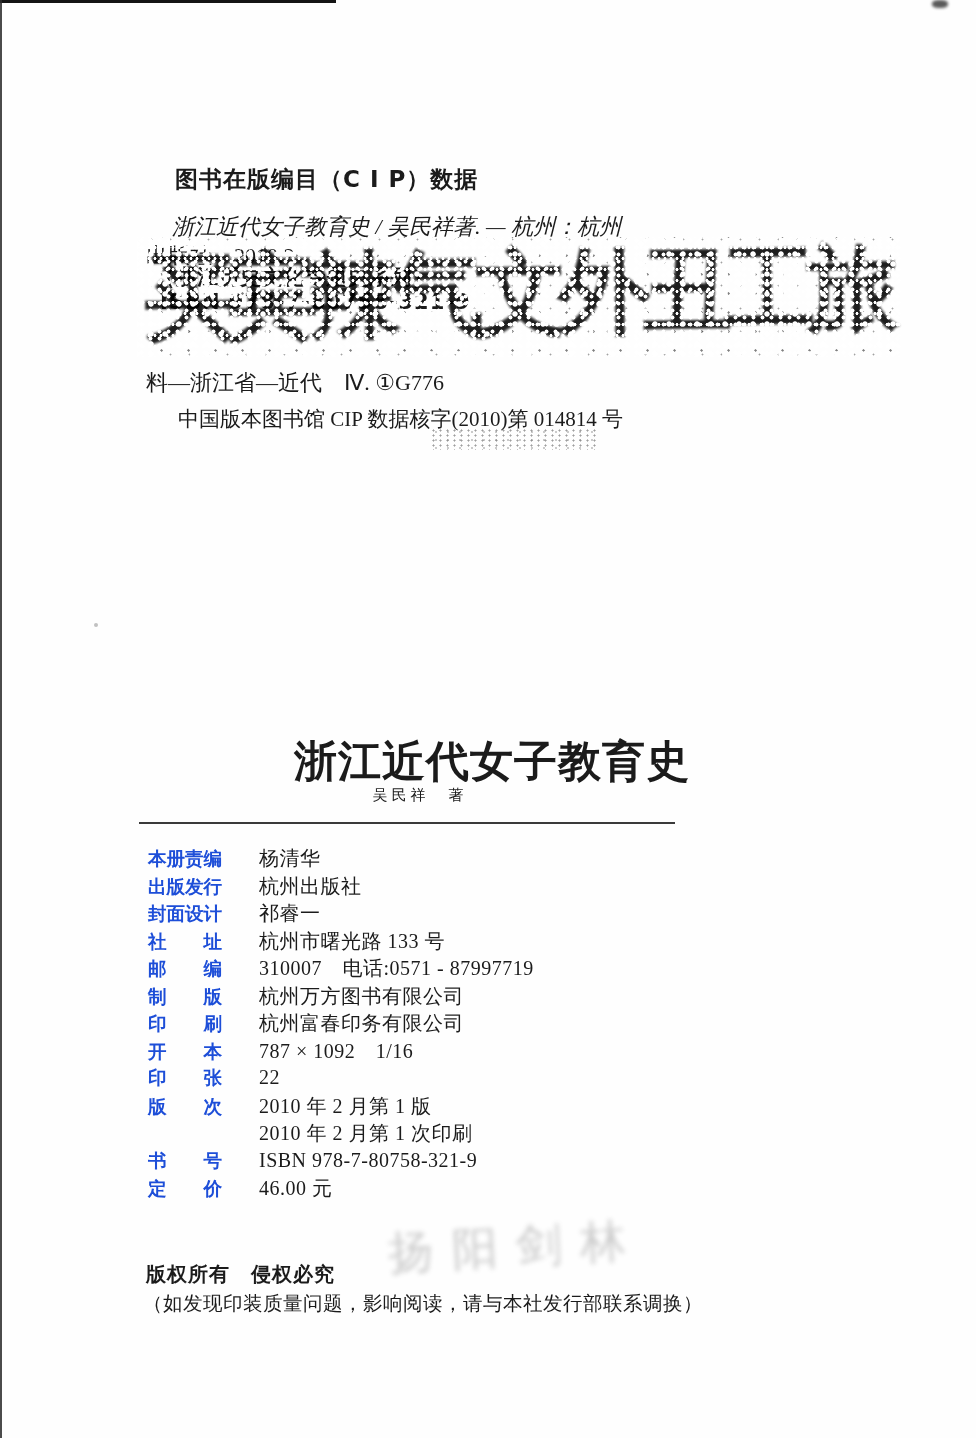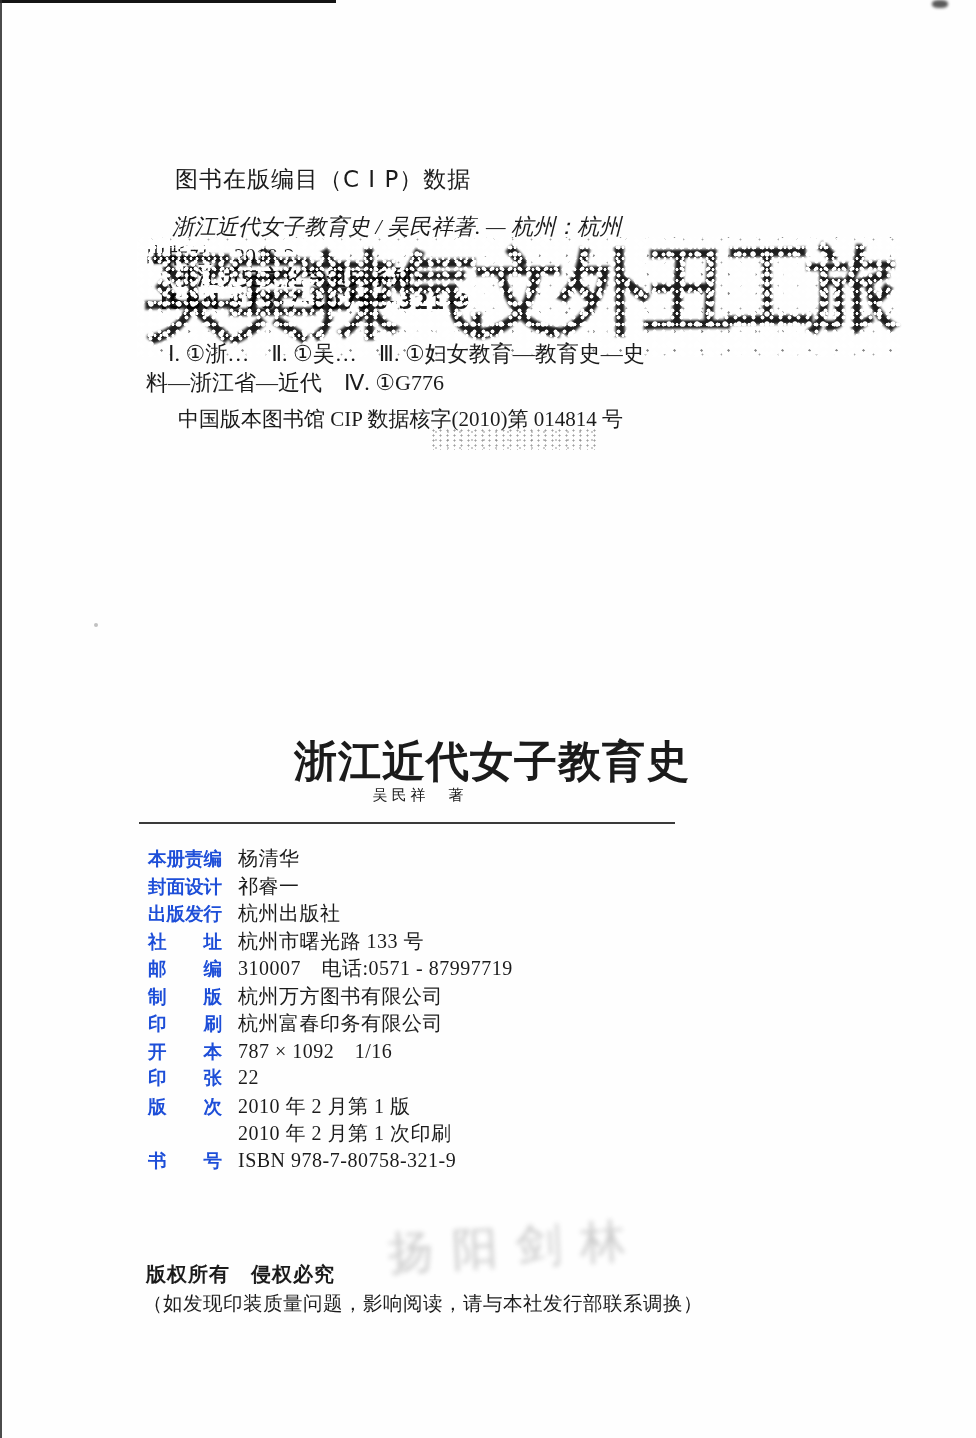--- a/index.html
+++ b/index.html
@@ -15,21 +15,21 @@
   .abs{position:absolute;white-space:nowrap;}
   .sans{font-family:"DejaVu Sans", sans-serif;}
 
   
   .edge-top{left:0;top:0;width:336px;height:3px;background:#141414;}
   .edge-left{left:0;top:0;width:2px;height:1438px;background:#2c2c2c;opacity:.85;}
   .speck-tr{left:932px;top:0;width:16px;height:8px;background:#5a5a5a;filter:blur(1.5px);border-radius:40%;}
   .speck-mid{left:94px;top:623px;width:4px;height:4px;background:#777;border-radius:50%;opacity:.45;}
 
   
-  .cip-heading{left:175px;top:164px;font-size:23px;font-weight:400;letter-spacing:1px;}
+  .cip-heading{left:175px;top:164px;font-size:23px;font-weight:700;letter-spacing:1px;}
   .cit-1{left:172px;top:212px;font-size:22px;font-style:italic;}
   .cit-2{left:146px;top:241px;font-size:22px;}
   .series{left:154px;top:263px;font-size:21px;font-weight:700;letter-spacing:.5px;}
   .isbn-line{left:160px;top:290px;font-size:21px;font-weight:700;letter-spacing:1px;}
   .class-1{left:168px;top:339px;font-size:22px;}
   .class-2{left:146px;top:368px;font-size:22px;}
   .record{left:178px;top:405px;font-size:21px;}
 
   
   .stamp-box{left:143px;top:243px;width:752px;height:108px;}
@@ -74,21 +74,21 @@
   .rule{left:139px;top:822px;width:536px;height:2px;background:#3a3a3a;}
 
   
   .colophon{position:absolute;left:148px;top:845px;}
   .c-row{display:flex;align-items:baseline;height:27.5px;}
   .c-label{
     display:inline-block;width:84px;
     font-family:"DejaVu Sans", sans-serif;font-weight:700;
     font-size:18.5px;color:#1d4ed8;
   }
-  .c-value{margin-left:6px;font-size:20px;letter-spacing:.5px;}
+  .c-value{margin-left:27px;font-size:20px;letter-spacing:.5px;}
 
   
   .faded-stamp{
     left:388px;top:1210px;width:490px;height:72px;
     font-size:46px;letter-spacing:18px;color:#3c3c3c;
     transform:rotate(-3deg);
     filter:blur(2.4px);opacity:.26;
     font-family:"DejaVu Sans", sans-serif;
   }
 
@@ -110,41 +110,40 @@
   <div class="abs cit-1">浙江近代女子教育史 / 吴民祥著. — 杭州：杭州</div>
   <div class="abs cit-2">出版社，2010.2</div>
   <div class="abs series">（浙江历史文化专题史系列）</div>
   <div class="abs sans isbn-line">ISBN 978-7-80758-321-9</div>
 
   <div class="abs stamp-box">
     <div class="stamp-glyphs">买宾辣气文外丑工旅</div>
     <div class="stamp-erode"></div>
   </div>
 
-  <div class="abs class-1">Ⅰ. ①浙…　Ⅱ. ①吴…　Ⅲ. ①妇女教育—教育史—史</div>
   <div class="abs class-2">料—浙江省—近代　Ⅳ. ①G776</div>
   <div class="abs record">中国版本图书馆 CIP 数据核字(2010)第 014814 号</div>
   <div class="abs record-smudge"></div>
 
   <div class="abs book-title">浙江近代女子教育史</div>
   <div class="abs book-author">吴民祥　著</div>
   <div class="abs rule"></div>
 
   <div class="colophon">
     <div class="c-row">
       <span class="c-label">本册责编</span>
       <span class="c-value">杨清华</span>
     </div>
     <div class="c-row">
+      <span class="c-label">出版发行</span>
+      <span class="c-value">杭州出版社</span>
+    </div>
+    <div class="c-row">
       <span class="c-label">封面设计</span>
       <span class="c-value">祁睿一</span>
-    </div>
-    <div class="c-row">
-      <span class="c-label">出版发行</span>
-      <span class="c-value">杭州出版社</span>
     </div>
     <div class="c-row">
       <span class="c-label">社　　址</span>
       <span class="c-value">杭州市曙光路 133 号</span>
     </div>
     <div class="c-row">
       <span class="c-label">邮　　编</span>
       <span class="c-value">310007　电话:0571 - 87997719</span>
     </div>
     <div class="c-row">
@@ -168,20 +167,24 @@
       <span class="c-value">2010 年 2 月第 1 版</span>
     </div>
     <div class="c-row">
       <span class="c-label"></span>
       <span class="c-value">2010 年 2 月第 1 次印刷</span>
     </div>
     <div class="c-row">
       <span class="c-label">书　　号</span>
       <span class="c-value">ISBN 978-7-80758-321-9</span>
     </div>
+    <div class="c-row">
+      <span class="c-label">定　　价</span>
+      <span class="c-value">46.00 元</span>
+    </div>
   </div>
 
   <div class="abs faded-stamp">扬阳剑林</div>
 
   <div class="abs rights">版权所有　侵权必究</div>
   <div class="abs exchange">（如发现印装质量问题，影响阅读，请与本社发行部联系调换）</div>
 
 </div>
 
 </body></html>

